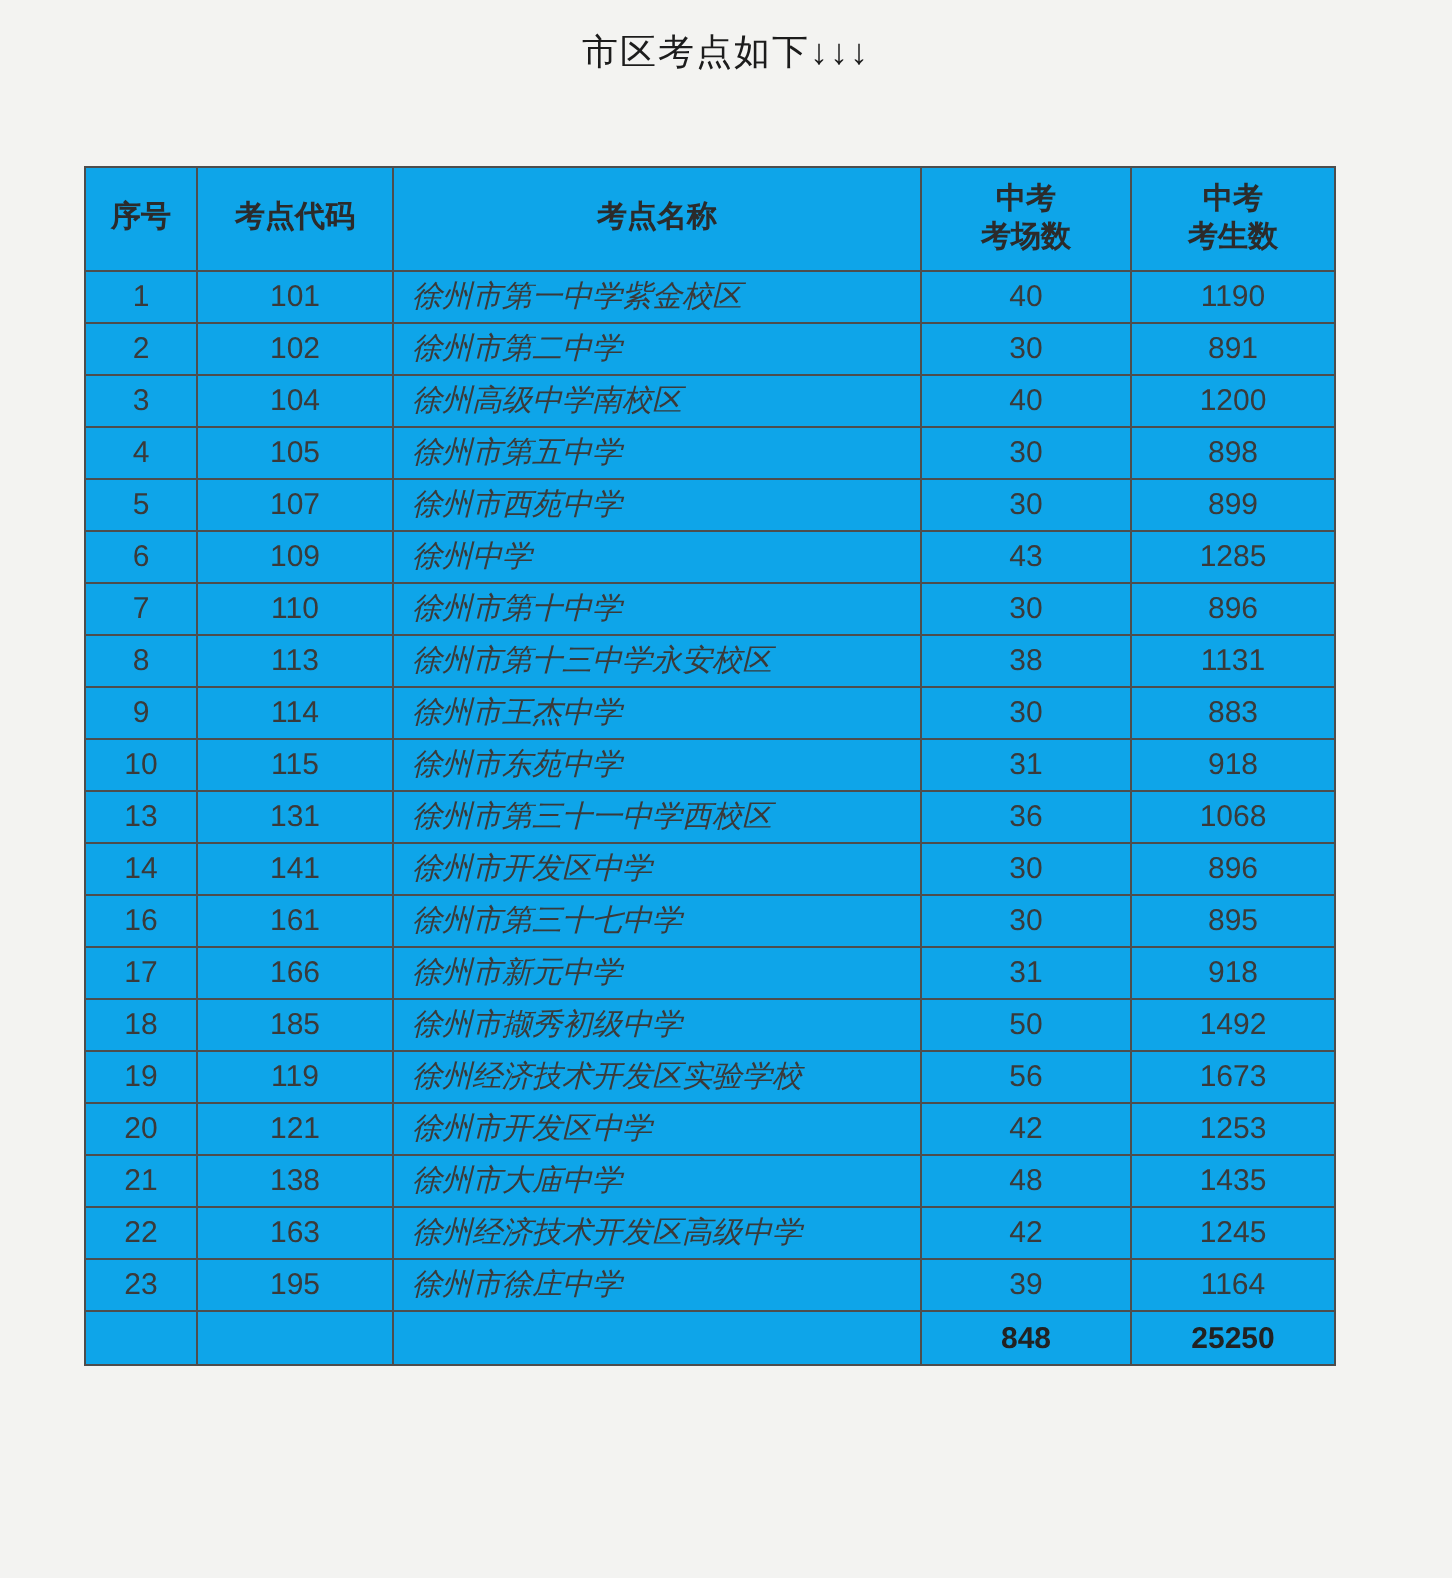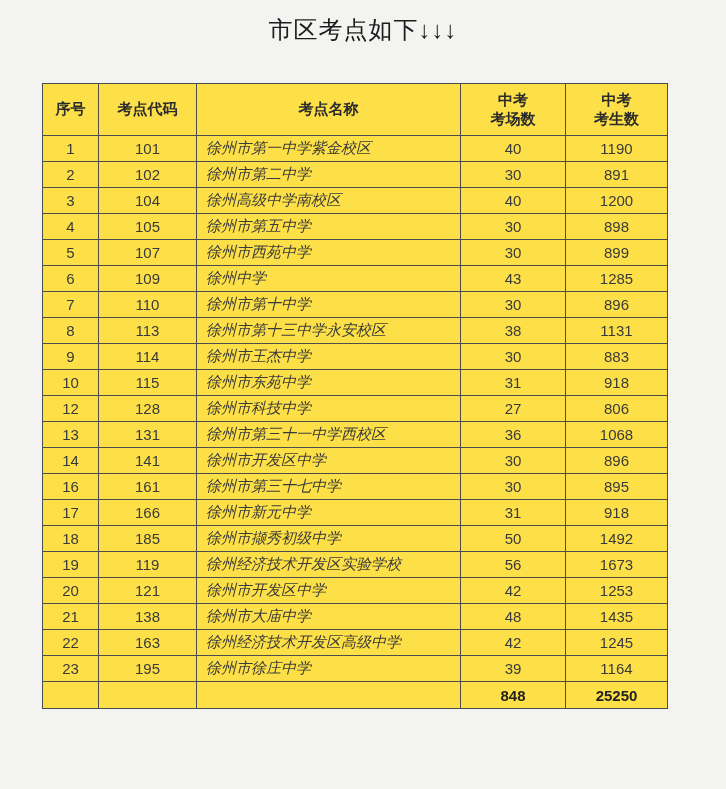--- a/index.html
+++ b/index.html
@@ -8,31 +8,31 @@
     background: #f3f3f1;
     font-family: "Liberation Sans", "DejaVu Sans", sans-serif;
     color: #2e2e2e;
     overflow: hidden;
   }
   .page { position: relative; width: 726px; height: 789px; }
   .title {
     position: absolute;
     top: 14px; left: 0; width: 100%;
     text-align: center;
-    font-size: 24px;
+    font-size: 18px;
     letter-spacing: 1px;
     color: #1c1c1c;
   }
   table.exam-table {
     position: absolute;
     left: 42px; top: 83px;
     width: 625px;
     border-collapse: collapse;
     table-layout: fixed;
-    background: #fde047;
+    background: #0ea5e9;
   }
   table.exam-table th, table.exam-table td {
     border: 1.6px solid #4d4d4d;
     font-size: 15px;
     color: #3a3a3a;
     text-align: center;
     vertical-align: middle;
     overflow: hidden;
     white-space: nowrap;
   }
@@ -166,27 +166,20 @@
 
     <tr>
       <td>10</td>
       <td>115</td>
       <td class="name-cell">徐州市东苑中学</td>
       <td>31</td>
       <td>918</td>
     </tr>
 
 
-    <tr>
-      <td>12</td>
-      <td>128</td>
-      <td class="name-cell">徐州市科技中学</td>
-      <td>27</td>
-      <td>806</td>
-    </tr>
 
     <tr>
       <td>13</td>
       <td>131</td>
       <td class="name-cell">徐州市第三十一中学西校区</td>
       <td>36</td>
       <td>1068</td>
     </tr>
 
     <tr>

